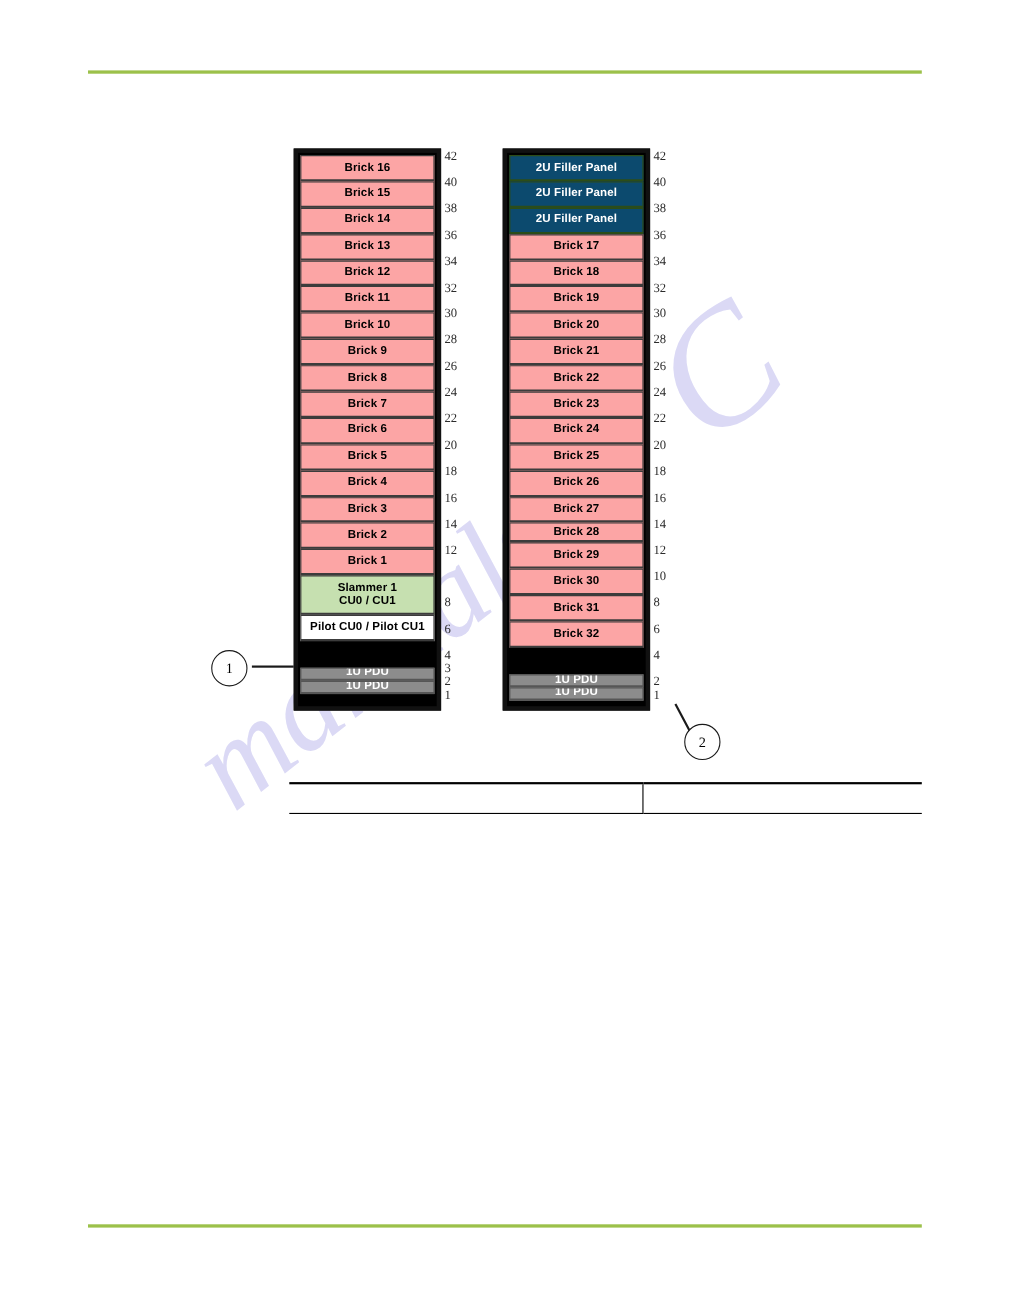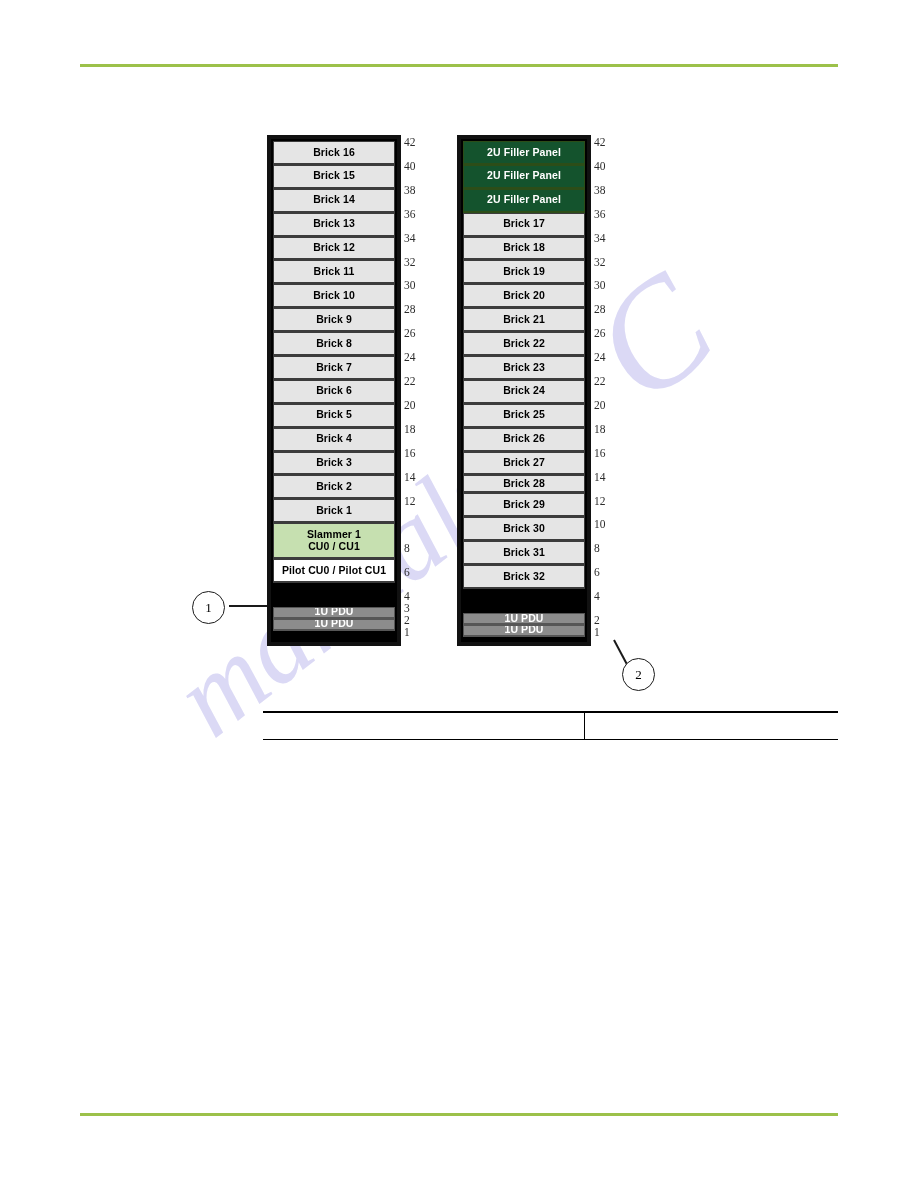--- a/index.html
+++ b/index.html
@@ -86,24 +86,24 @@
     font-weight: bold;
     font-size: 10.5px;
     letter-spacing: .1px;
     line-height: 1.12;
     color: #000;
     border: 1px solid #3c3c3c;
     border-bottom-width: 2px;
     background: #eef4e6;
     overflow: hidden;
   }
-  .unit.brick     { background: #e5e5e5; }
+  .unit.brick     { background: #fca5a5; }
   .unit.slammer   { background: #c6e0b0; }
   .unit.pilot     { background: #ffffff; }
-  .unit.filler    { background: #14532d; color: #ffffff; border-color: #2c4d18; }
+  .unit.filler    { background: #0c4a6e; color: #ffffff; border-color: #2c4d18; }
   .unit.pdu       { background: #8c8c8c; color: #ffffff; border-color: #565656; }
   .unit.blank     { background: #000000; border: none; }
 
   
   .ruler {
     position: absolute;
     width: 34px;
   }
   .ruler-left  { left: 404px; top: 135px; height: 511px; }
   .ruler-right { left: 594px; top: 135px; height: 511px; }

